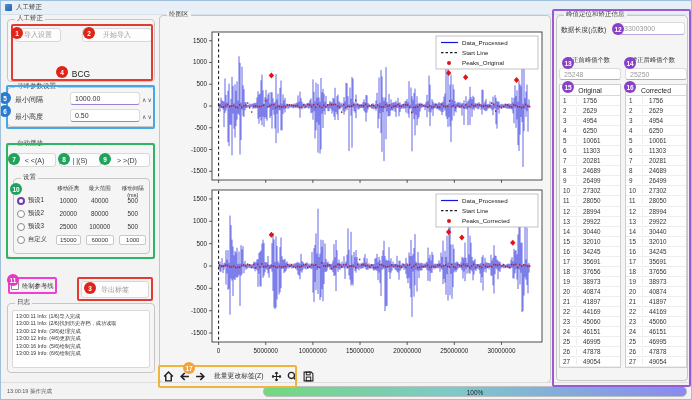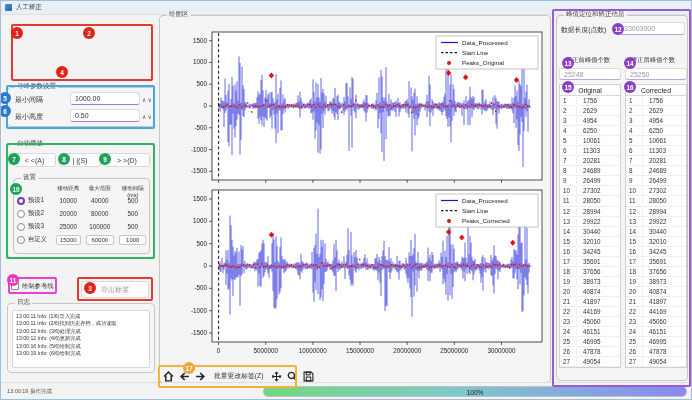--- a/index.html
+++ b/index.html
@@ -47,20 +47,26 @@
 </head>
 <body>
 
 <div id="app">
 
   <div class="titlebar">
     <div class="app-icon"></div>
     <div class="title-text">人工矫正</div>
   </div>
 
+  <div class="group" style="left:6px;top:18px;width:148px;height:63px;">
+    <span class="group-label">人工矫正</span>
+    <div class="btn" style="left:7px;top:8px;width:46px;height:14px;">导入设置</div>
+    <div class="btn" style="left:74px;top:8px;width:70px;height:14px;">开始导入</div>
+    <div class="bcg" style="top:49px;">BCG</div>
+  </div>
 
   <div class="group" style="left:6px;top:86px;width:148px;height:40px;">
     <span class="group-label">寻峰参数设置</span>
     <span class="lbl" style="left:7px;top:7px;">最小间隔</span>
     <div class="field" style="left:62px;top:4px;width:70px;height:13px;">1000.00</div>
     <span class="spins" style="left:134px;top:8px;"><span>∧</span><span>∨</span></span>
     <span class="lbl" style="left:7px;top:24px;">最小高度</span>
     <div class="field" style="left:62px;top:21px;width:70px;height:13px;">0.50</div>
     <span class="spins" style="left:134px;top:25px;"><span>∧</span><span>∨</span></span>
   </div>

